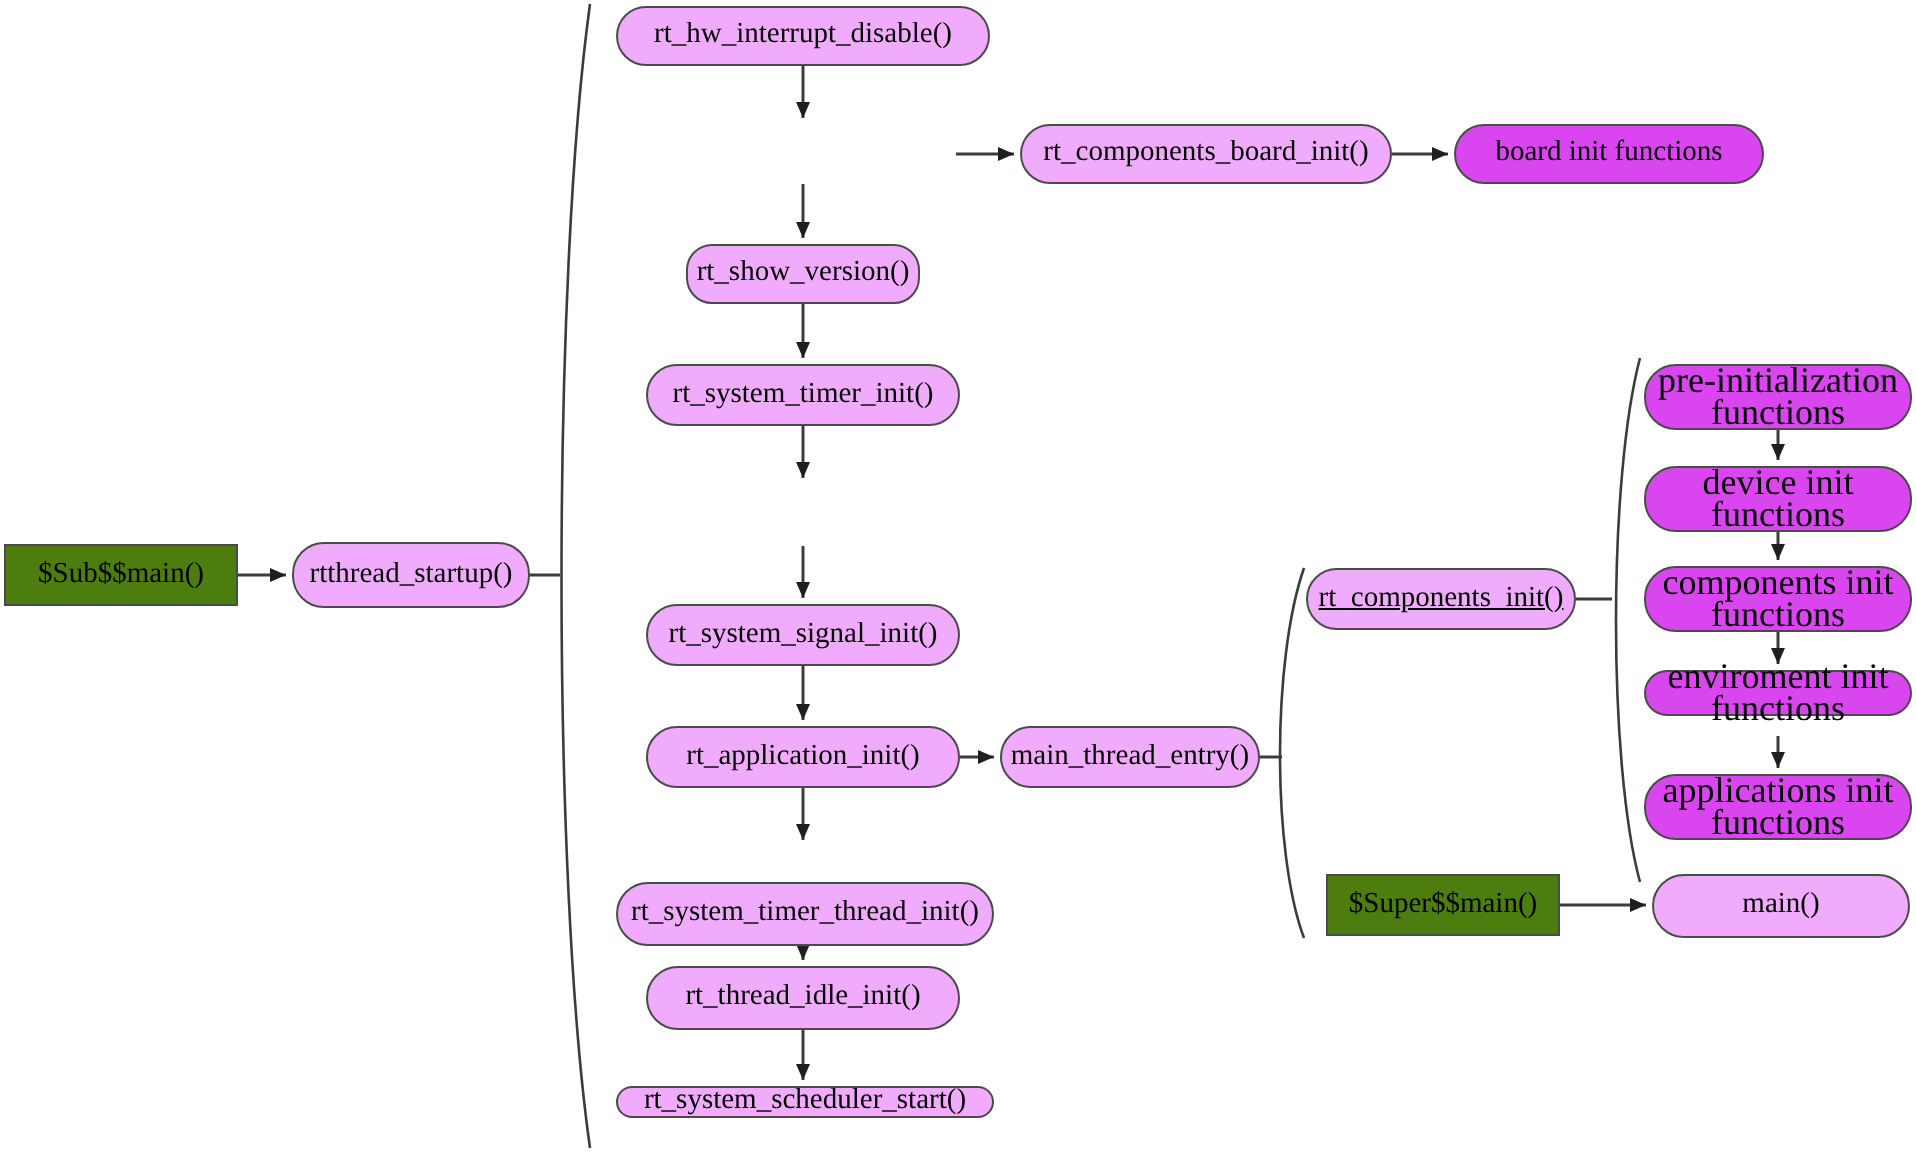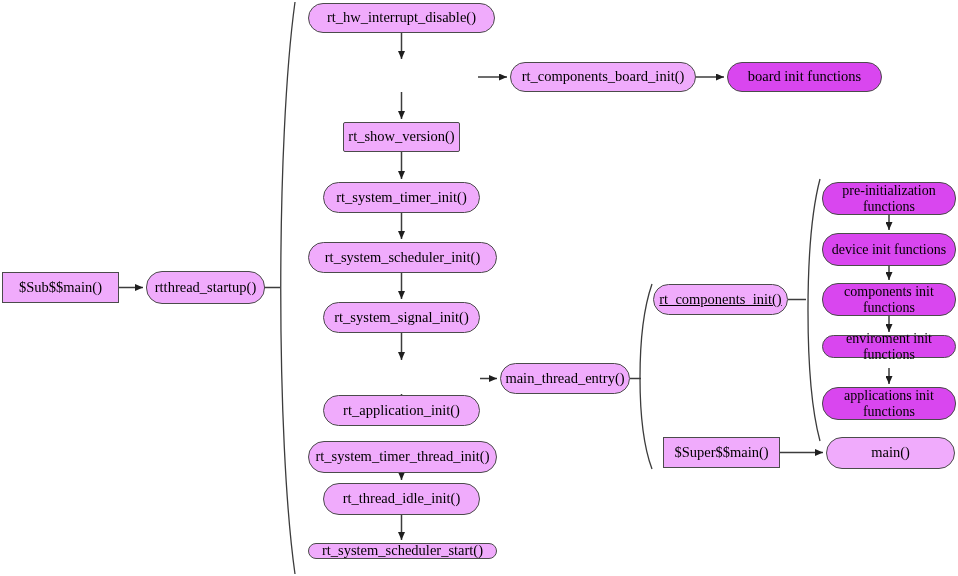--- a/index.html
+++ b/index.html
@@ -18,22 +18,22 @@
     text-align:center;
     font-size:14.5px;color:#000000;
     background:#f0abfc;
     border:1.4px solid #4b4b4b;
     line-height:15.5px;
     white-space:nowrap;
   }
   .round{border-radius:16px;}
   .rect{border-radius:0;}
   .blue{background:#d946ef;}
-  .tan{background:#f0abfc;border-color:#4b4b4b;}
-  .wrap{white-space:normal;font-size:14px;line-height:15.5px;padding:0 4px;}
+  .tan{background:#4d7c0f;border-color:#4b4b4b;}
+  .wrap{white-space:normal;font-size:18px;line-height:15.5px;padding:0 4px;}
 </style>
 </head>
 <body>
 
 <div class="canvas">
 
   <svg class="connector-layer" width="958" height="576" viewBox="0 0 958 576">
     <defs>
       <marker id="ah" markerWidth="9" markerHeight="7" refX="8" refY="3.5" orient="auto" markerUnits="userSpaceOnUse">
         <path d="M0,0 L8,3.5 L0,7 Z" fill="#1f1f1f"></path>
@@ -69,25 +69,24 @@
       <path stroke-width="1.3" d="M 295 2 C 276 140 276 440 295 574"></path>
       <path stroke-width="1.3" d="M 652 284 C 636 330 636 426 652 469"></path>
       <path stroke-width="1.3" d="M 820 179 C 804 240 804 382 820 441"></path>
     </g>
   </svg>
 
   <div class="node rect tan" style="left:2px;top:272px;width:117px;height:31px;">$Sub$$main()</div>
   <div class="node round" style="left:146px;top:271px;width:119px;height:33px;">rtthread_startup()</div>
 
   <div class="node round" style="left:308px;top:3px;width:187px;height:30px;">rt_hw_interrupt_disable()</div>
-  <div class="node round" style="left:343px;top:122px;width:117px;height:30px;border-radius:2px;">rt_show_version()</div>
+  <div class="node round" style="left:343px;top:122px;width:117px;height:30px;border-radius:13px;">rt_show_version()</div>
   <div class="node round" style="left:323px;top:182px;width:157px;height:31px;">rt_system_timer_init()</div>
-  <div class="node round" style="left:308px;top:242px;width:189px;height:31px;">rt_system_scheduler_init()</div>
   <div class="node round" style="left:323px;top:302px;width:157px;height:31px;">rt_system_signal_init()</div>
-  <div class="node round" style="left:323px;top:363px;width:157px;height:31px;margin-top:32px;">rt_application_init()</div>
+  <div class="node round" style="left:323px;top:363px;width:157px;height:31px;">rt_application_init()</div>
   <div class="node round" style="left:308px;top:423px;width:189px;height:32px;margin-top:18px;">rt_system_timer_thread_init()</div>
   <div class="node round" style="left:323px;top:483px;width:157px;height:32px;">rt_thread_idle_init()</div>
   <div class="node round" style="left:308px;top:543px;width:189px;height:16px;">rt_system_scheduler_start()</div>
 
   <div class="node round" style="left:510px;top:62px;width:186px;height:30px;">rt_components_board_init()</div>
   <div class="node round blue" style="left:727px;top:62px;width:155px;height:30px;">board init functions</div>
 
   <div class="node round" style="left:500px;top:363px;width:130px;height:31px;">main_thread_entry()</div>
   <div class="node round" style="left:653px;top:284px;width:135px;height:31px;text-decoration:underline;">rt_components_init()</div>
 

